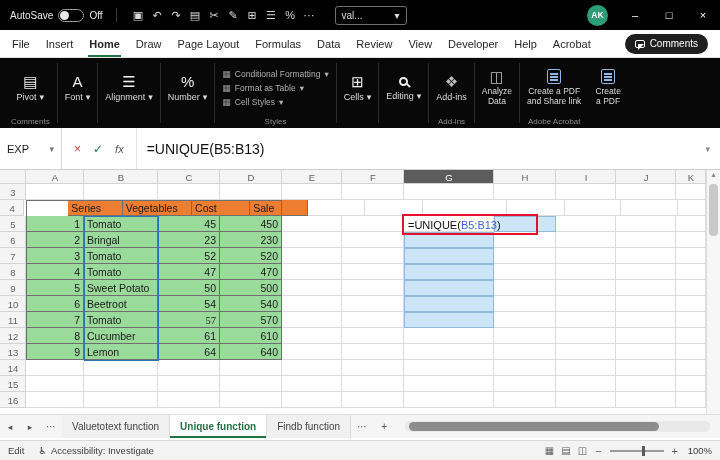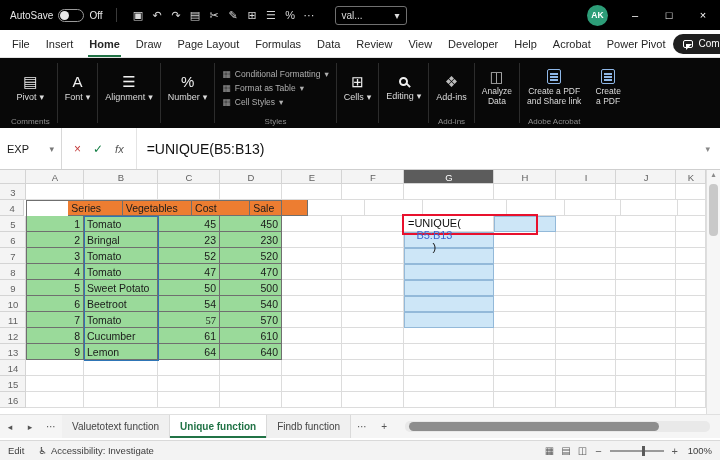--- a/index.html
+++ b/index.html
@@ -98,21 +98,21 @@
   .cell.green { background:var(--datafill);
     box-shadow:inset -1px 0 0 #6f6f6f, inset 0 -1px 0 #6f6f6f; }
   .cell.blue { background:var(--spill);
     box-shadow:inset 0 0 0 1px #93b9d9; }
   .cell.active-cell { background:#fff; }
   .ov { position:absolute; pointer-events:none; }
   .ov-region { left:26px; top:30px; width:256px; height:160px; border:1px solid #6f6f6f; }
   .ov-ref { left:84px; top:46px; width:75px; height:145px; border:1px solid var(--refblue); }
   .ov-red { left:402px; top:44px; width:136px; height:21px; border:2px solid var(--red); }
   .ov-formula { left:408px; top:47px; height:15px; font-size:11px; color:#111;
-    display:flex; white-space:nowrap; align-items:center;flex-direction:column; }
+    display:flex; white-space:nowrap; align-items:center; }
 
   
   .vscroll { left:706px; top:170px; width:14px; height:244px; background:#f6f6f6;
     border-left:1px solid #dedede; }
   .vscroll .arrow { display:block; text-align:center; font-size:8px; color:#8a8a8a; height:12px; }
   .vthumb { position:absolute; left:2px; top:14px; width:9px; height:52px;
     background:#c9c9c9; border-radius:4px; }
 
   
   .tabsbar { left:0; top:414px; width:720px; height:24px; background:#f5f5f5;
@@ -185,21 +185,20 @@
         <div class="mitem active">Home</div>
         <div class="mitem">Draw</div>
         <div class="mitem">Page Layout</div>
         <div class="mitem">Formulas</div>
         <div class="mitem">Data</div>
         <div class="mitem">Review</div>
         <div class="mitem">View</div>
         <div class="mitem">Developer</div>
         <div class="mitem">Help</div>
         <div class="mitem">Acrobat</div>
-        <div class="mitem">Power Pivot</div>
       </div>
     <div class="m-right">
       <div class="comments">
         <span class="bubble"></span>
         <span>Comments</span>
       </div>
 
     </div>
   </div>
 

